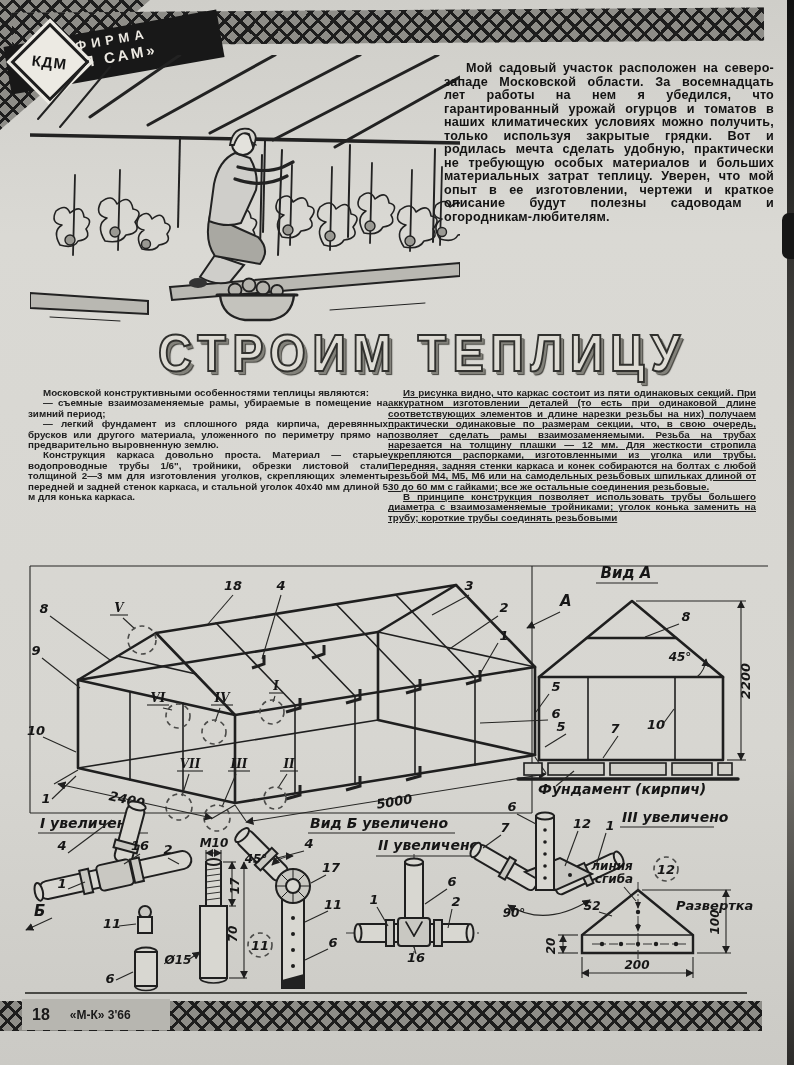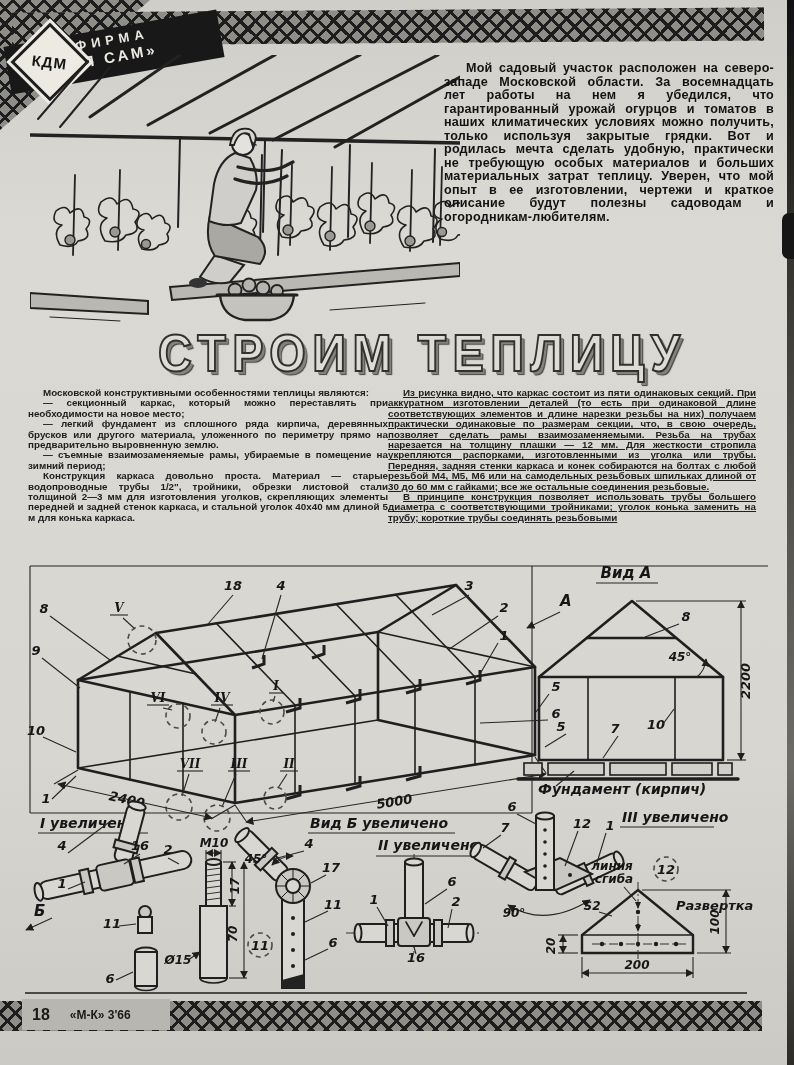--- a/index.html
+++ b/index.html
@@ -151,28 +151,27 @@
       <line class="sk" stroke-width="3" x1="187" y1="240" x2="267" y2="240"></line>
     </g>
   </svg>
 
   <p class="intro">Мой садовый участок расположен на северо-западе Московской области. За восемнадцать лет работы на нем я убедился, что гарантированный урожай огурцов и томатов в наших климатических условиях можно получить, только используя закрытые грядки. Вот и родилась мечта сделать удобную, практически не требующую особых материалов и больших материальных затрат теплицу. Уверен, что мой опыт в ее изготовлении, чертежи и краткое описание будут полезны садоводам и огородникам-любителям.</p>
 
   <h1 class="headline">СТРОИМ ТЕПЛИЦУ</h1>
 
   <div class="col col-left">
     <p>Московской конструктивными особенностями теплицы являются:</p>
-    <p>— секционный каркас, который можно переставлять при необходимости на новое место;</p>
+    <p>— съемные взаимозаменяемые рамы, убираемые в помещение на зимний период;</p>
     <p>— легкий фундамент из сплошного ряда кирпича, деревянных брусков или другого материала, уложенного по периметру прямо на предварительно выровненную землю.</p>
-    <p>— съемные взаимозаменяемые рамы, убираемые в помещение на зимний период;</p>
-    <p>Конструкция каркаса довольно проста. Материал — старые водопроводные трубы 1/2", тройники, обрезки листовой стали толщиной 2—3 мм для изготовления уголков, скрепляющих элементы передней и задней стенок каркаса, и стальной уголок 40x40 мм длиной 5 м для конька каркаса.</p>
+    <p>Конструкция каркаса довольно проста. Материал — старые водопроводные трубы 1/6", тройники, обрезки листовой стали толщиной 2—3 мм для изготовления уголков, скрепляющих элементы передней и задней стенок каркаса, и стальной уголок 40x40 мм длиной 5 м для конька каркаса.</p>
   </div>
   <div class="col col-right">
     <p>Из рисунка видно, что каркас состоит из пяти одинаковых секций. При аккуратном изготовлении деталей (то есть при одинаковой длине соответствующих элементов и длине нарезки резьбы на них) получаем практически одинаковые по размерам секции, что, в свою очередь, позволяет сделать рамы взаимозаменяемыми. Резьба на трубах нарезается на толщину плашки — 12 мм. Для жесткости стропила укрепляются распорками, изготовленными из уголка или трубы. Передняя, задняя стенки каркаса и конек собираются на болтах с любой резьбой М4, М5, М6 или на самодельных резьбовых шпильках длиной от 30 до 60 мм с гайками; все же остальные соединения резьбовые.</p>
-    <p>В принципе конструкция позволяет использовать трубы большего диаметра с соответствующими тройниками; уголок конька заменить на трубу; короткие трубы соединять резьбовыми</p>
+    <p>В принципе конструкция позволяет использовать трубы большего диаметра с взаимозаменяемые тройниками; уголок конька заменить на трубу; короткие трубы соединять резьбовыми</p>
   </div>
 
   <svg class="diagram" viewBox="0 0 794 440">
     <defs>
       <marker id="ar" viewBox="0 0 10 10" refX="9" refY="5" markerWidth="7.5" markerHeight="7.5" orient="auto-start-reverse">
         <path d="M0,0 L10,5 L0,10 z" fill="#1f1f1f"></path>
       </marker>
     </defs>
 
     <g>

